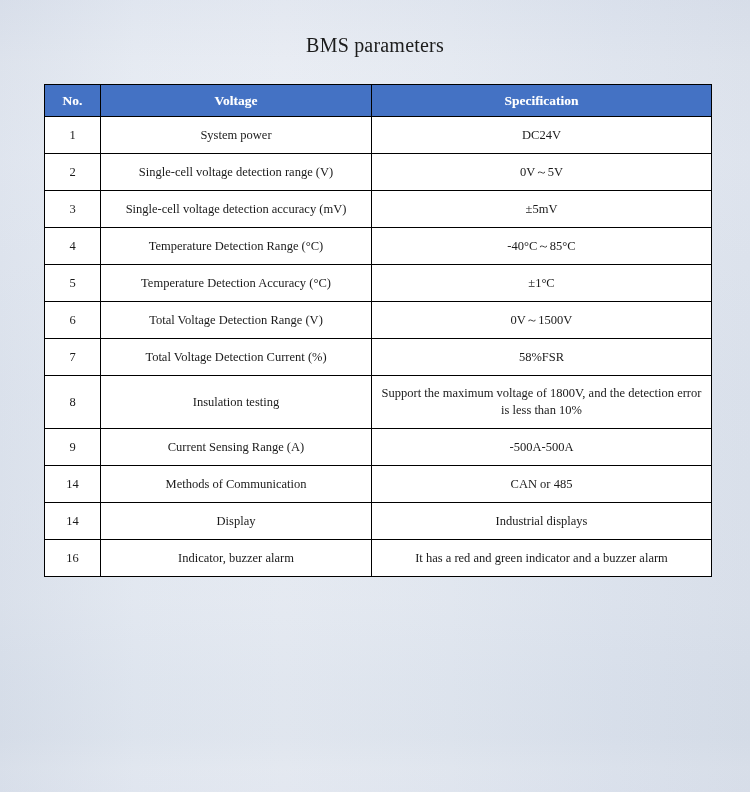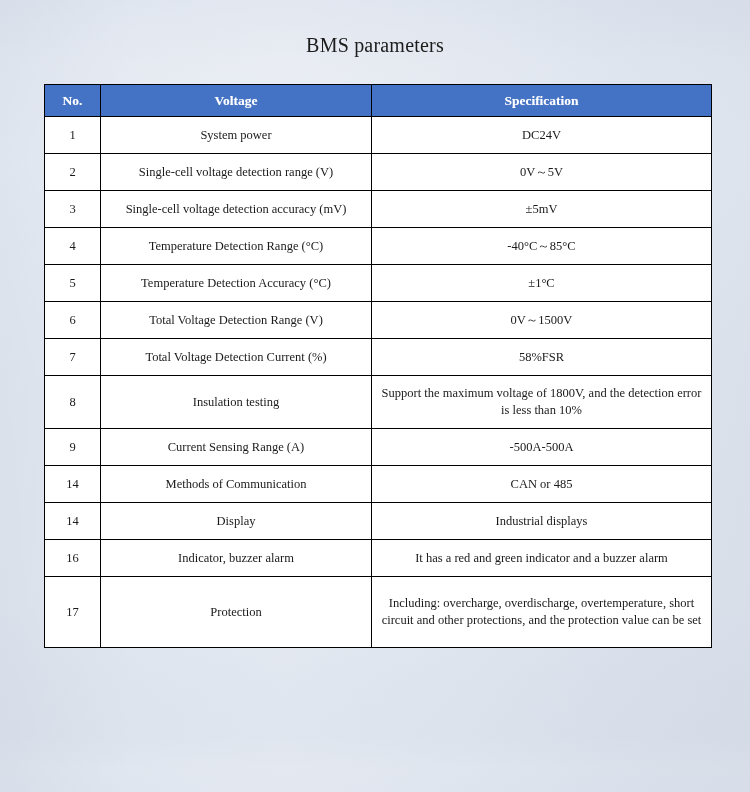--- a/index.html
+++ b/index.html
@@ -172,22 +172,17 @@
           <tr>
             <td class="cell-no">14</td>
             <td class="cell-proj">Display</td>
             <td class="cell-spec">Industrial displays</td>
           </tr>
           <tr>
             <td class="cell-no">16</td>
             <td class="cell-proj">Indicator, buzzer alarm</td>
             <td class="cell-spec">It has a red and green indicator and a buzzer alarm</td>
           </tr>
-          <tr class="tall-3">
-            <td class="cell-no">17</td>
-            <td class="cell-proj">Protection</td>
-            <td class="cell-spec">Including: overcharge, overdischarge, overtemperature, short circuit and other protections, and the protection value can be set</td>
-          </tr>
         </tbody>
     </table>
   </div>
 
 </div>
 
 </body></html>

